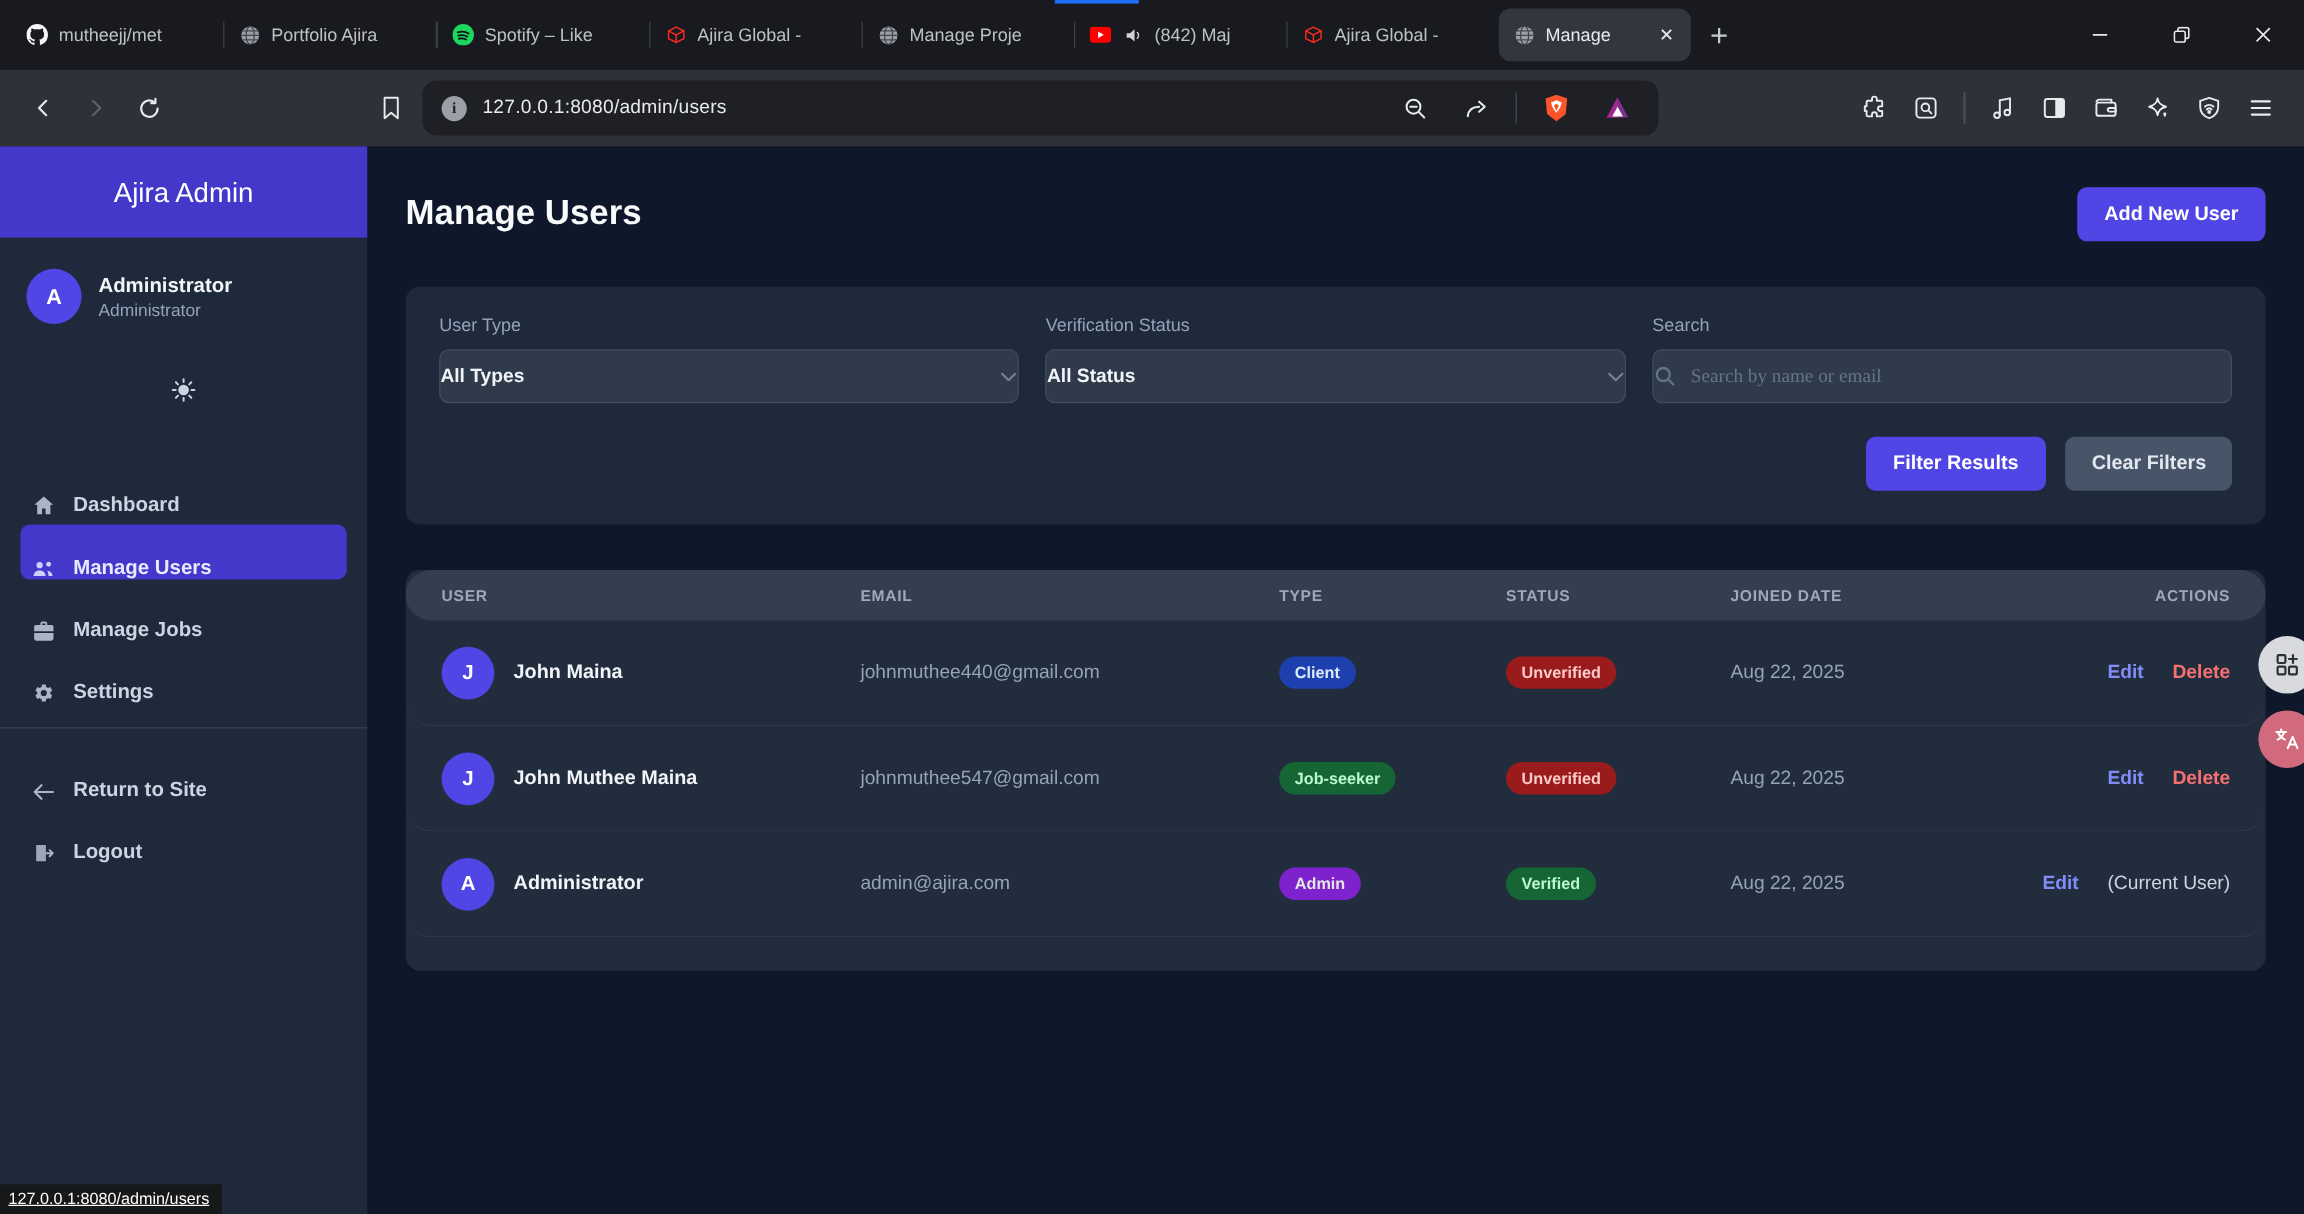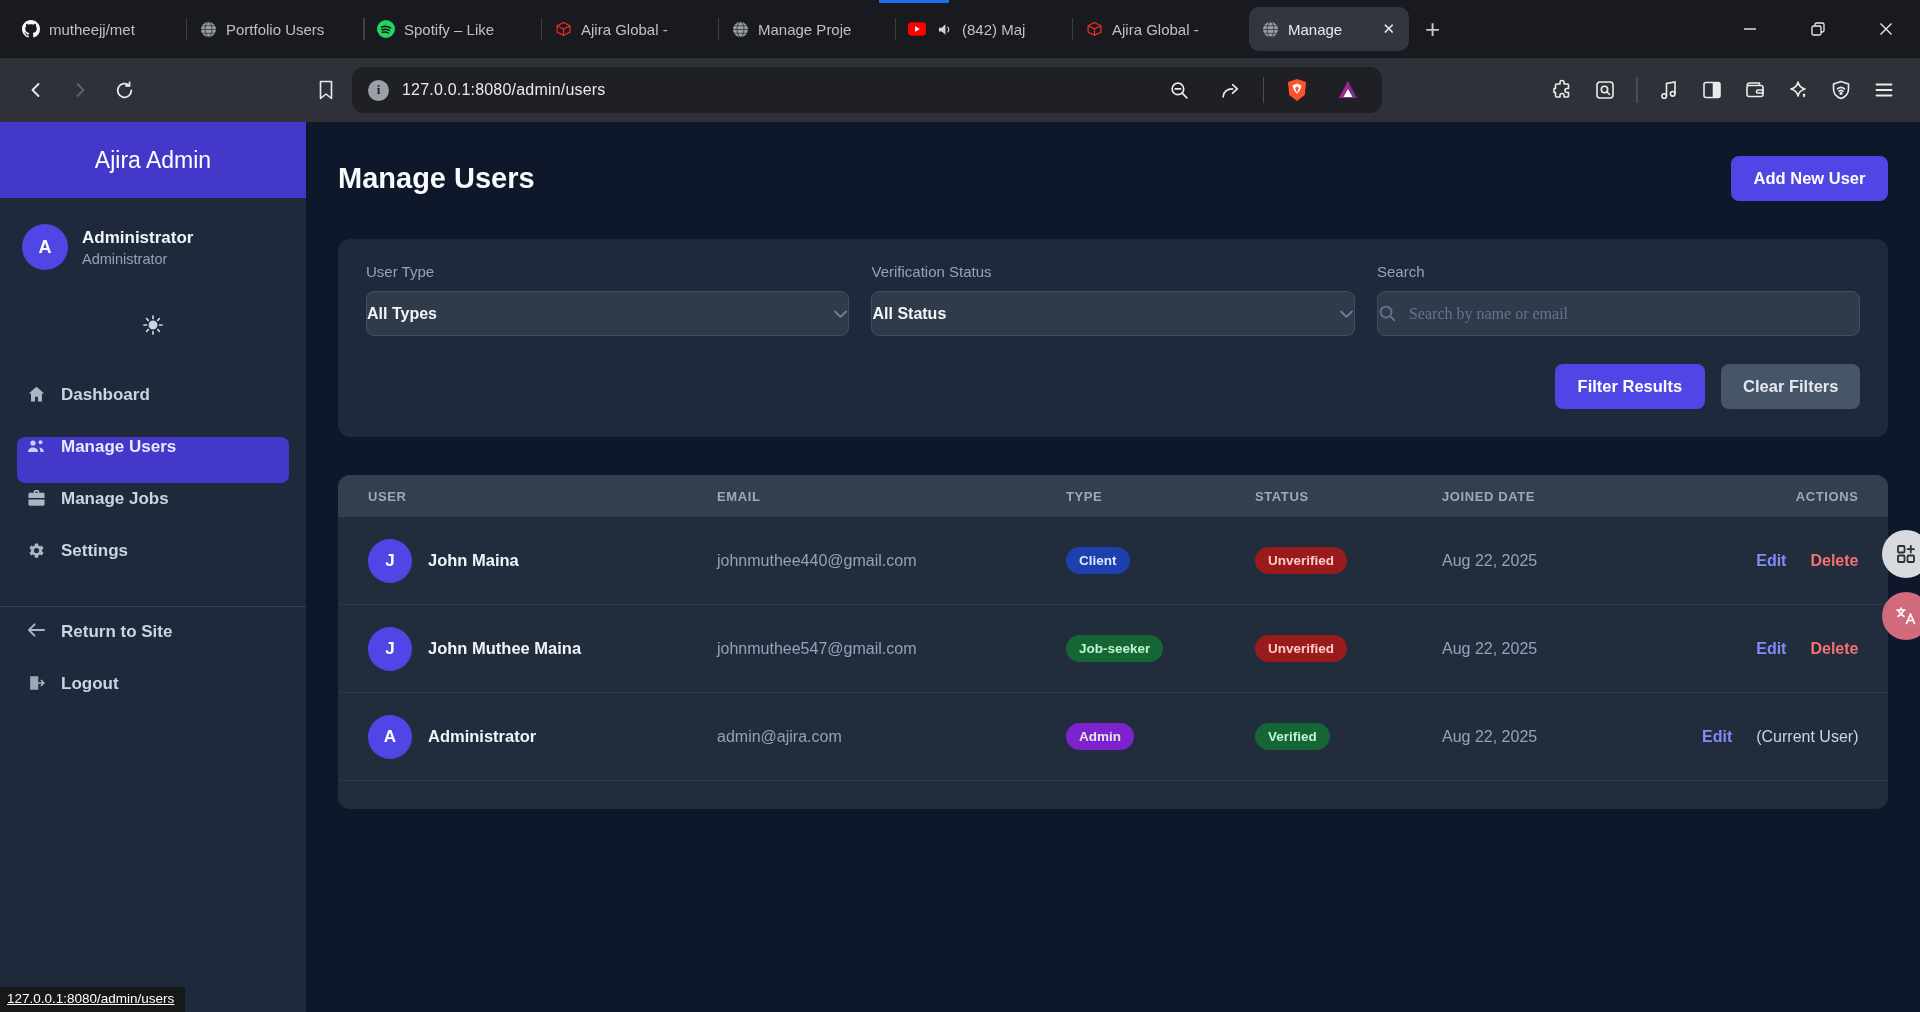--- a/index.html
+++ b/index.html
@@ -37,21 +37,21 @@
   
   .page { display:flex; height:890px; }
   .sidebar { width:306px; background:#1e293b; display:flex; flex-direction:column; flex:none; }
   .brand { height:76px; background:#4338ca; display:flex; align-items:center; justify-content:center; color:#fff; font-size:23px; font-weight:normal; }
   .profile { display:flex; align-items:center; gap:14px; padding:26px 20px 8px 22px; }
   .avatar { width:46px; height:46px; border-radius:50%; background:#4f46e5; color:#fff; font-weight:bold; font-size:18px; display:flex; align-items:center; justify-content:center; flex:none; }
   .profile-name { font-size:17px; font-weight:bold; color:#f1f5f9; }
   .profile-role { font-size:14.5px; color:#94a3b8; margin-top:3px; }
   .theme-toggle { align-self:center; margin-top:36px; color:#cbd5e1; }
   .nav { margin-top:46px; display:flex; flex-direction:column; }
-  .nav-item { height:46px; display:flex; align-items:flex-start; gap:15px; padding:0 26px; color:#cbd5e1; font-size:17px; font-weight:600; margin:3px 0; cursor:default; }
+  .nav-item { height:46px; display:flex; align-items:flex-end; gap:15px; padding:0 26px; color:#cbd5e1; font-size:17px; font-weight:600; margin:3px 0; cursor:default; }
   .nav-item .ni { width:20px; display:flex; justify-content:center; color:#aab6c5; flex:none; }
   .nav-item.active { background:#4338ca; margin:3px 17px; padding:0 9px; border-radius:8px; color:#e8eaff; }
   .nav-item.active .ni { color:#c7d2fe; }
   .nav-divider { height:1px; background:#334155; margin:16px 0 12px; }
 
   .content { flex:1; padding:34px 36px 0 32px; }
   .content-header { display:flex; justify-content:space-between; align-items:center; }
   .page-title { font-size:29px; font-weight:bold; color:#f8fafc; }
   .btn { border:none; border-radius:8px; font-family:inherit; cursor:pointer; }
   .btn-primary { background:#4f46e5; color:#fff; font-size:16.5px; font-weight:bold; padding:13px 23px; }
@@ -63,21 +63,21 @@
   .f-label { font-size:15px; color:#94a3b8; }
   .select, .search-box { margin-top:11px; height:45px; background:#2f3a4b; border:1px solid #414e61; border-radius:8px; display:flex; align-items:center; padding:0 0; }
   .select-value { color:#f1f5f9; font-size:16px; font-weight:600; flex:1; }
   .chev { color:#748196; }
   .search-box { gap:12px; }
   .search-box input { flex:1; background:transparent; border:none; outline:none; color:#22c55e; font-size:16px; font-family:Liberation Serif, serif; }
   .search-box input::placeholder { color:#64748b; }
   .filter-actions { display:flex; justify-content:flex-end; gap:16px; margin-top:28px; }
 
   .table-card { margin-top:38px; background:#212c3c; border-radius:12px; overflow:hidden; padding-bottom:28px; }
-  .tgrid { display:grid; grid-template-columns:349px 349px 189px 187px 260px 1fr; align-items:center; padding:0 30px; }
+  .tgrid { display:grid; grid-template-columns:349px 349px 189px 187px 260px 1fr; align-items:center; padding:0 30px;border-radius:21px; }
   .thead { height:42px; background:#333e4f; color:#9ca9ba; font-size:13px; font-weight:bold; letter-spacing:.6px; }
   .th-actions { text-align:right; }
   .trow { height:88px; border-bottom:1px solid #2e3a4b; }
   .user-cell { display:flex; align-items:center; gap:16px; }
   .row-avatar { width:44px; height:44px; border-radius:50%; background:#4f46e5; color:#fff; font-weight:bold; font-size:17px; display:flex; align-items:center; justify-content:center; flex:none; }
   .user-name { font-size:16.5px; font-weight:bold; color:#f1f5f9; }
   .cell-dim { font-size:16px; color:#94a3b8; }
   .badge { display:inline-block; padding:6px 13px; border-radius:999px; font-size:13.5px; font-weight:bold; }
   .badge[data-variant="client"]      { background:#1e40af; color:#dbeafe; }
   .badge[data-variant="jobseeker"]   { background:#166534; color:#bbf7d0; }
@@ -118,21 +118,21 @@
   <div class="tab">
     <span class="favicon">
         <svg width="17" height="17" viewBox="0 0 16 16">
           <circle cx="8" cy="8" r="7" fill="#9aa0a6"></circle>
           <g stroke="#44484e" stroke-width="1" fill="none">
             <ellipse cx="8" cy="8" rx="3.2" ry="7"></ellipse>
             <path d="M1 8h14M2 4.5h12M2 11.5h12"></path>
           </g>
         </svg>
       </span>
-    <span class="tab-title">Portfolio Users</span>
+    <span class="tab-title">Portfolio Ajira</span>
   </div>
   <div class="tabdiv"></div>
 
   <div class="tabdiv"></div>
 
   <div class="tab">
     <span class="favicon">
         <svg width="18" height="18" viewBox="0 0 16 16">
           <circle cx="8" cy="8" r="8" fill="#1ed760"></circle>
           <g stroke="#121212" stroke-width="1.4" fill="none" stroke-linecap="round">

